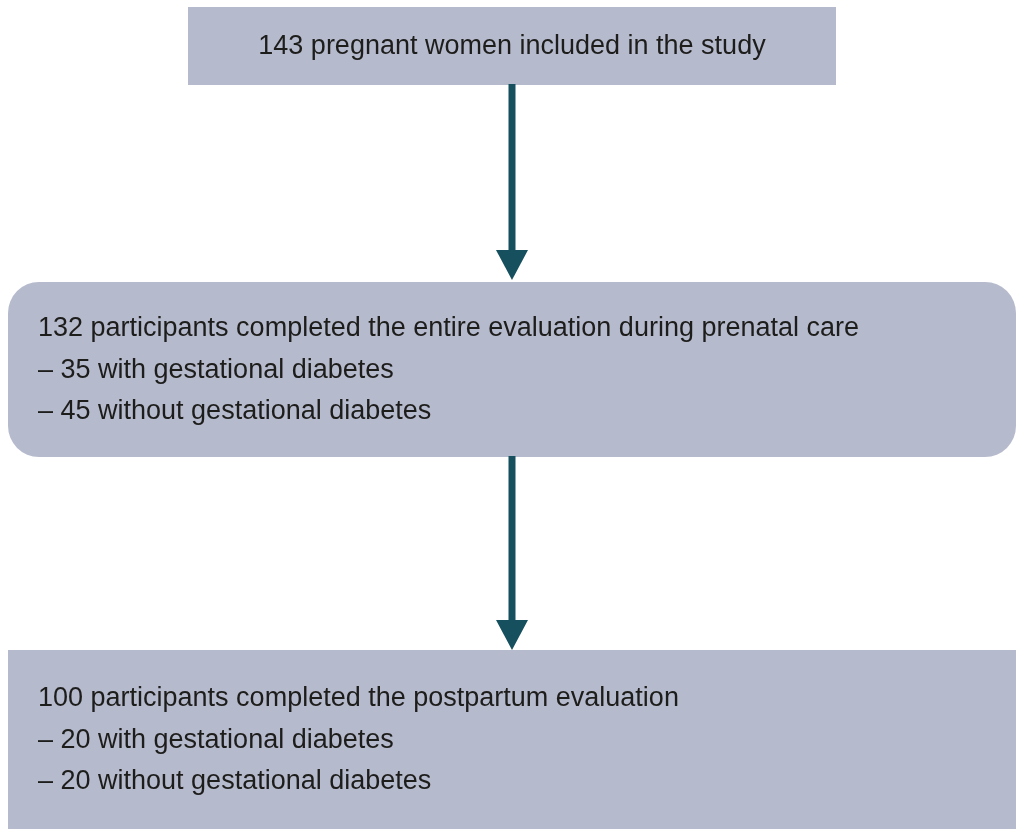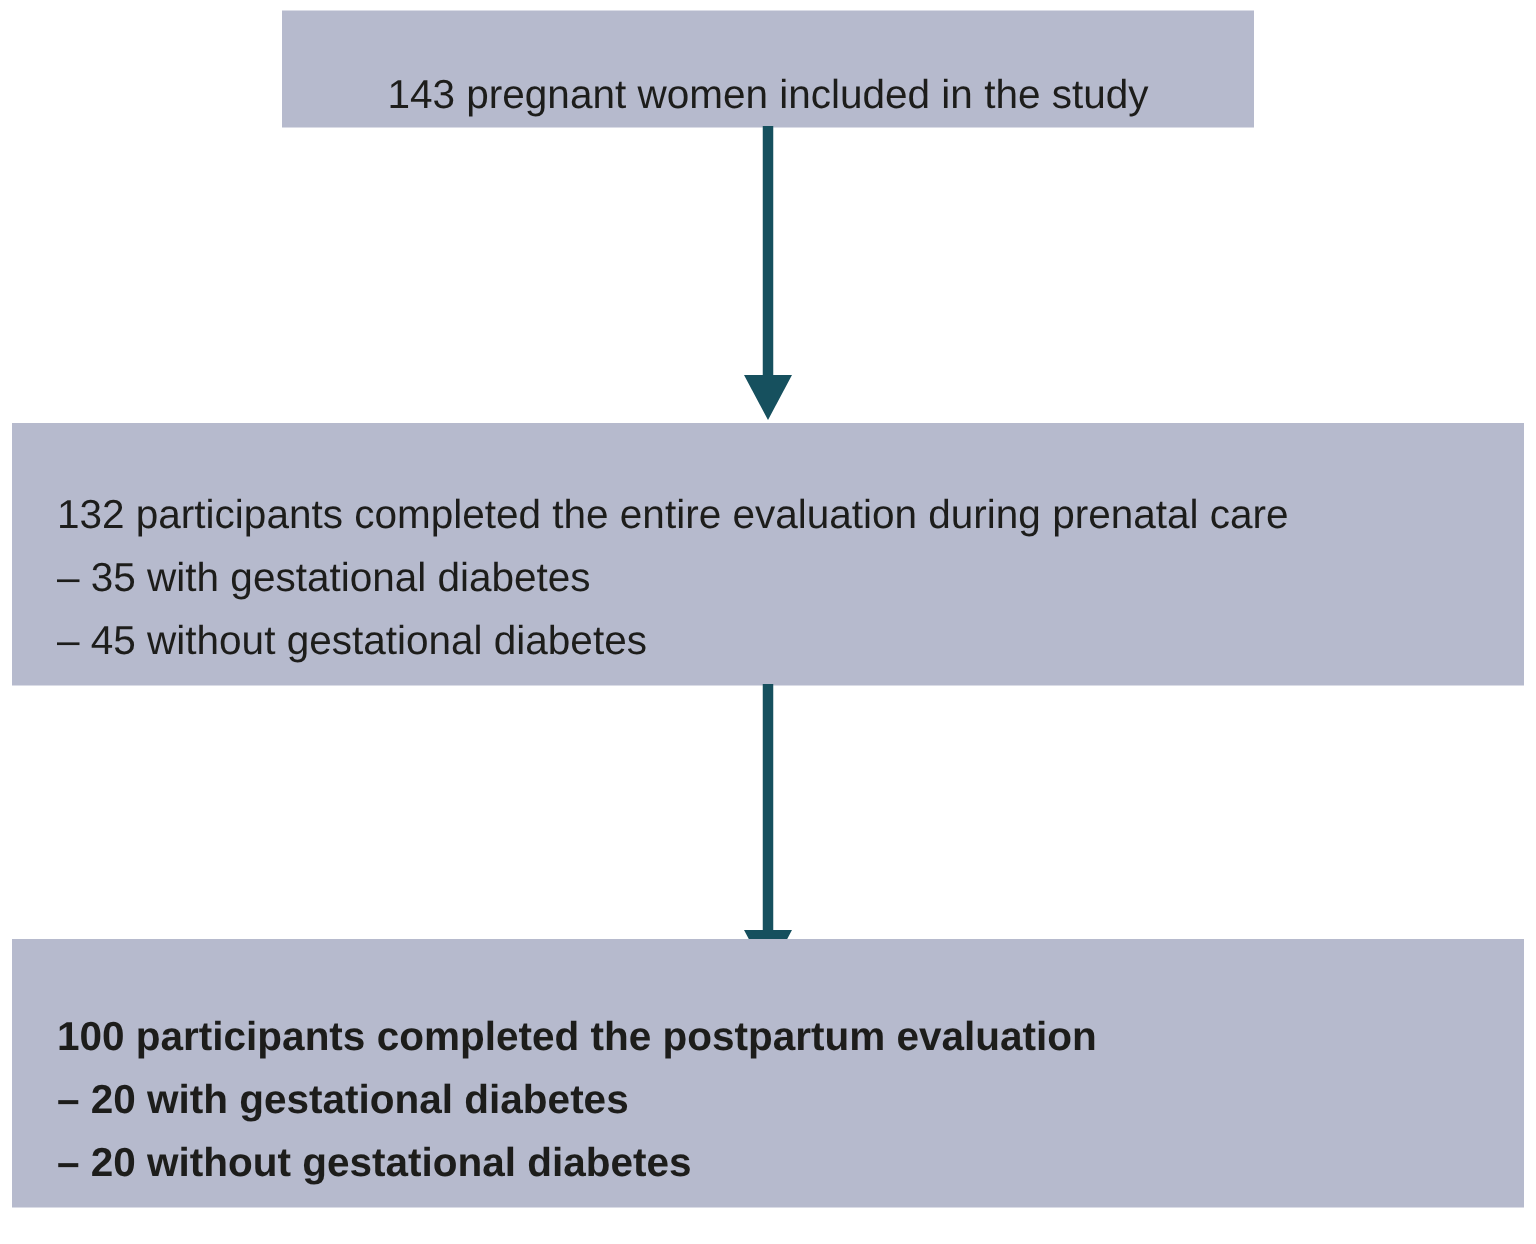--- a/index.html
+++ b/index.html
@@ -17,21 +17,21 @@
     height: 829px;
     overflow: hidden;
     background: #ffffff;
   }
   .box {
     position: absolute;
     background: #b6bacd;
     box-sizing: border-box;
     display: flex;
     flex-direction: column;
-    justify-content: flex-end;
+    justify-content: center;
   }
   .box .line {
     font-size: 27px;
     line-height: 1.55;
     color: #1d1d1b;
     white-space: nowrap;
   }
 
   
   #box-top {
@@ -44,31 +44,31 @@
   }
 
   
   #box-middle {
     left: 8px;
     top: 282px;
     width: 1008px;
     height: 175px;
     align-items: flex-start;
     padding: 8px 0 8px 30px;
+    border-radius: 31px;
   }
 
   
   #box-bottom {
     left: 8px;
-    top: 626px;
+    top: 650px;
     width: 1008px;
     height: 179px;
     align-items: flex-start;
     padding: 8px 0 8px 30px;
-    font-weight: bold;
   }
 
   
   .arrow {
     position: absolute;
   }
   #arrow-1 { left: 484px; top: 84px; }
   #arrow-2 { left: 484px; top: 456px; }
 </style>
 </head>

